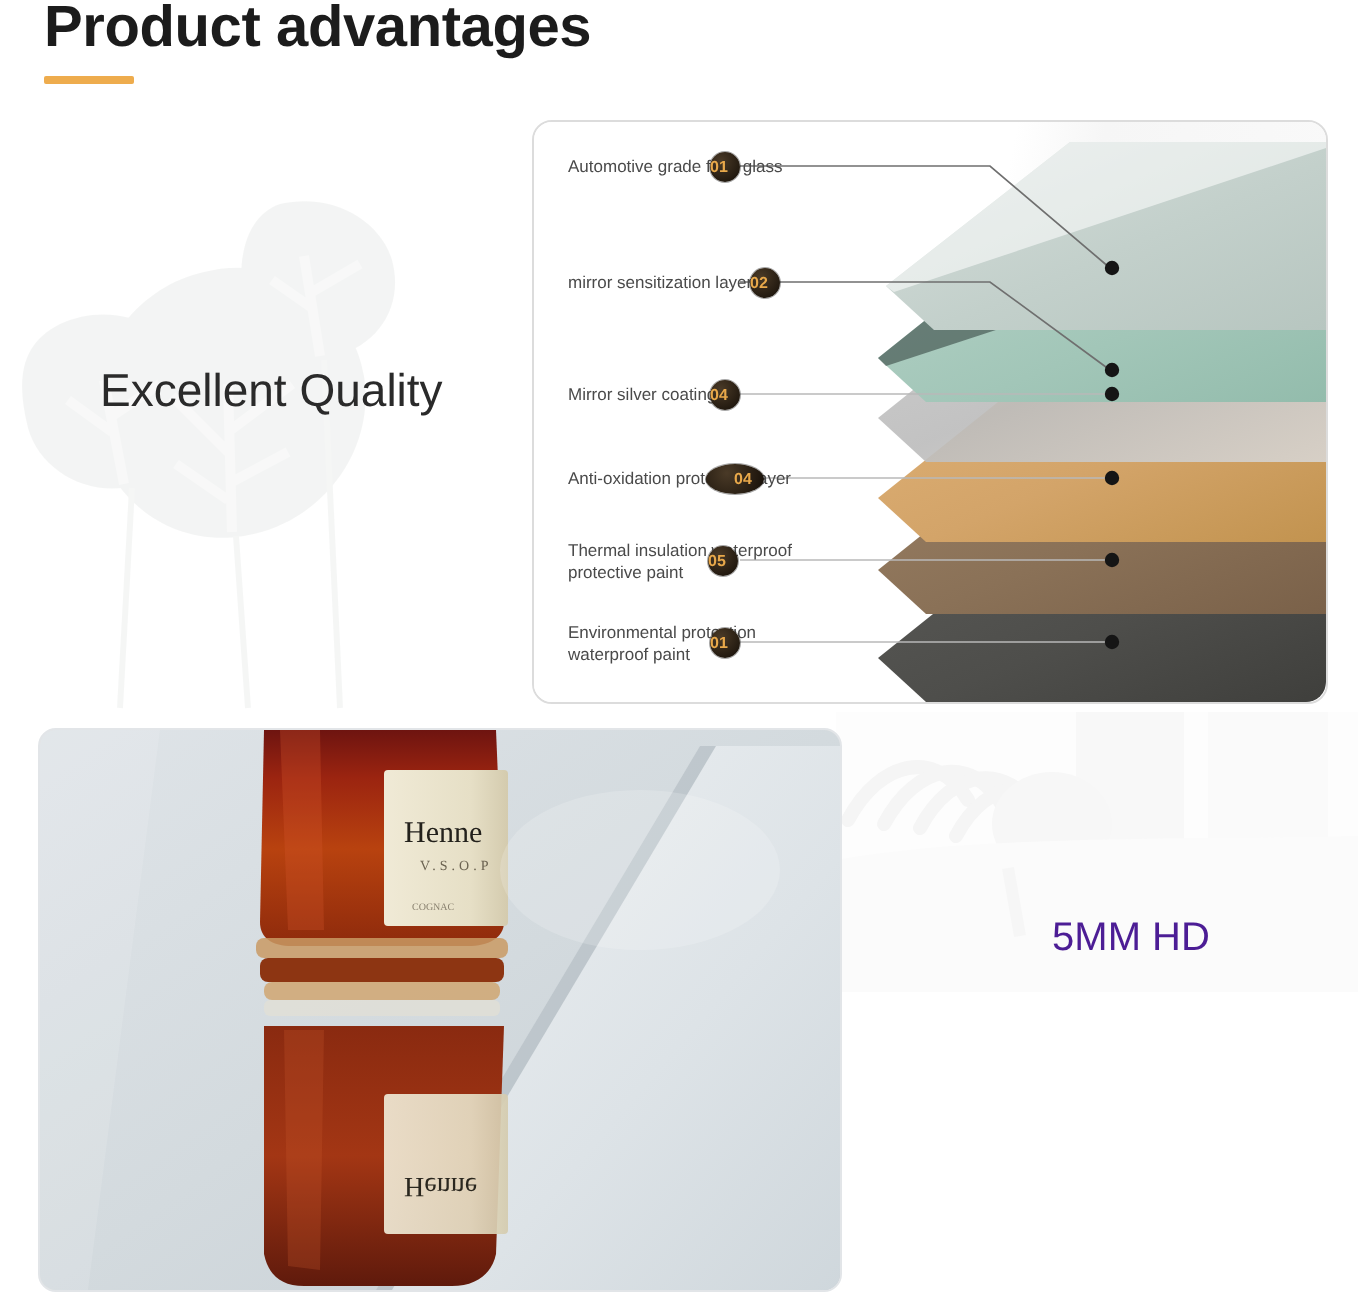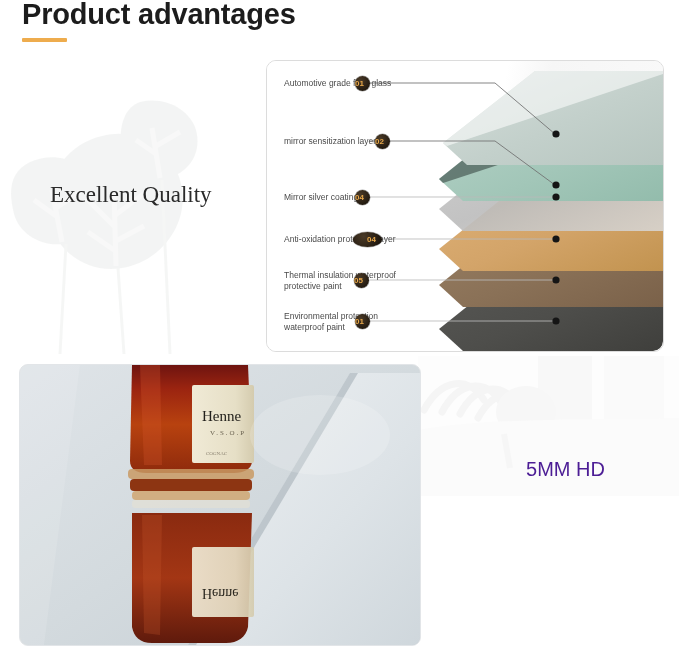--- a/index.html
+++ b/index.html
@@ -15,21 +15,21 @@
                    background:#eeac4d;border-radius:1px;}
 
   
   #top-section{position:absolute;left:0;top:56px;width:679px;height:300px;}
 
   
   #leaf-watermark{position:absolute;left:-10px;top:10px;width:250px;height:290px;
                   opacity:.5;pointer-events:none;}
 
   #quality-heading{position:absolute;left:50px;top:126px;font-size:23px;
-                   color:#2a2a2a;white-space:nowrap;font-family:Liberation Serif, serif;}
+                   color:#2a2a2a;white-space:nowrap;}
 
   
   #diagram-panel{position:absolute;left:266px;top:4px;width:396px;height:290px;
                  border:1px solid #dcdcdc;border-radius:10px;background:#fff;
                  overflow:hidden;}
   #panel-sheen{position:absolute;left:0;top:0;right:0;bottom:0;
                background:linear-gradient(100deg,#ffffff 0%,#ffffff 54%,#f6f6f6 64%,#fafafa 100%);}
 
   .layer-label{position:absolute;font-size:8.5px;color:#4a4a4a;line-height:1.25;
                text-align:left;white-space:pre-line;}

